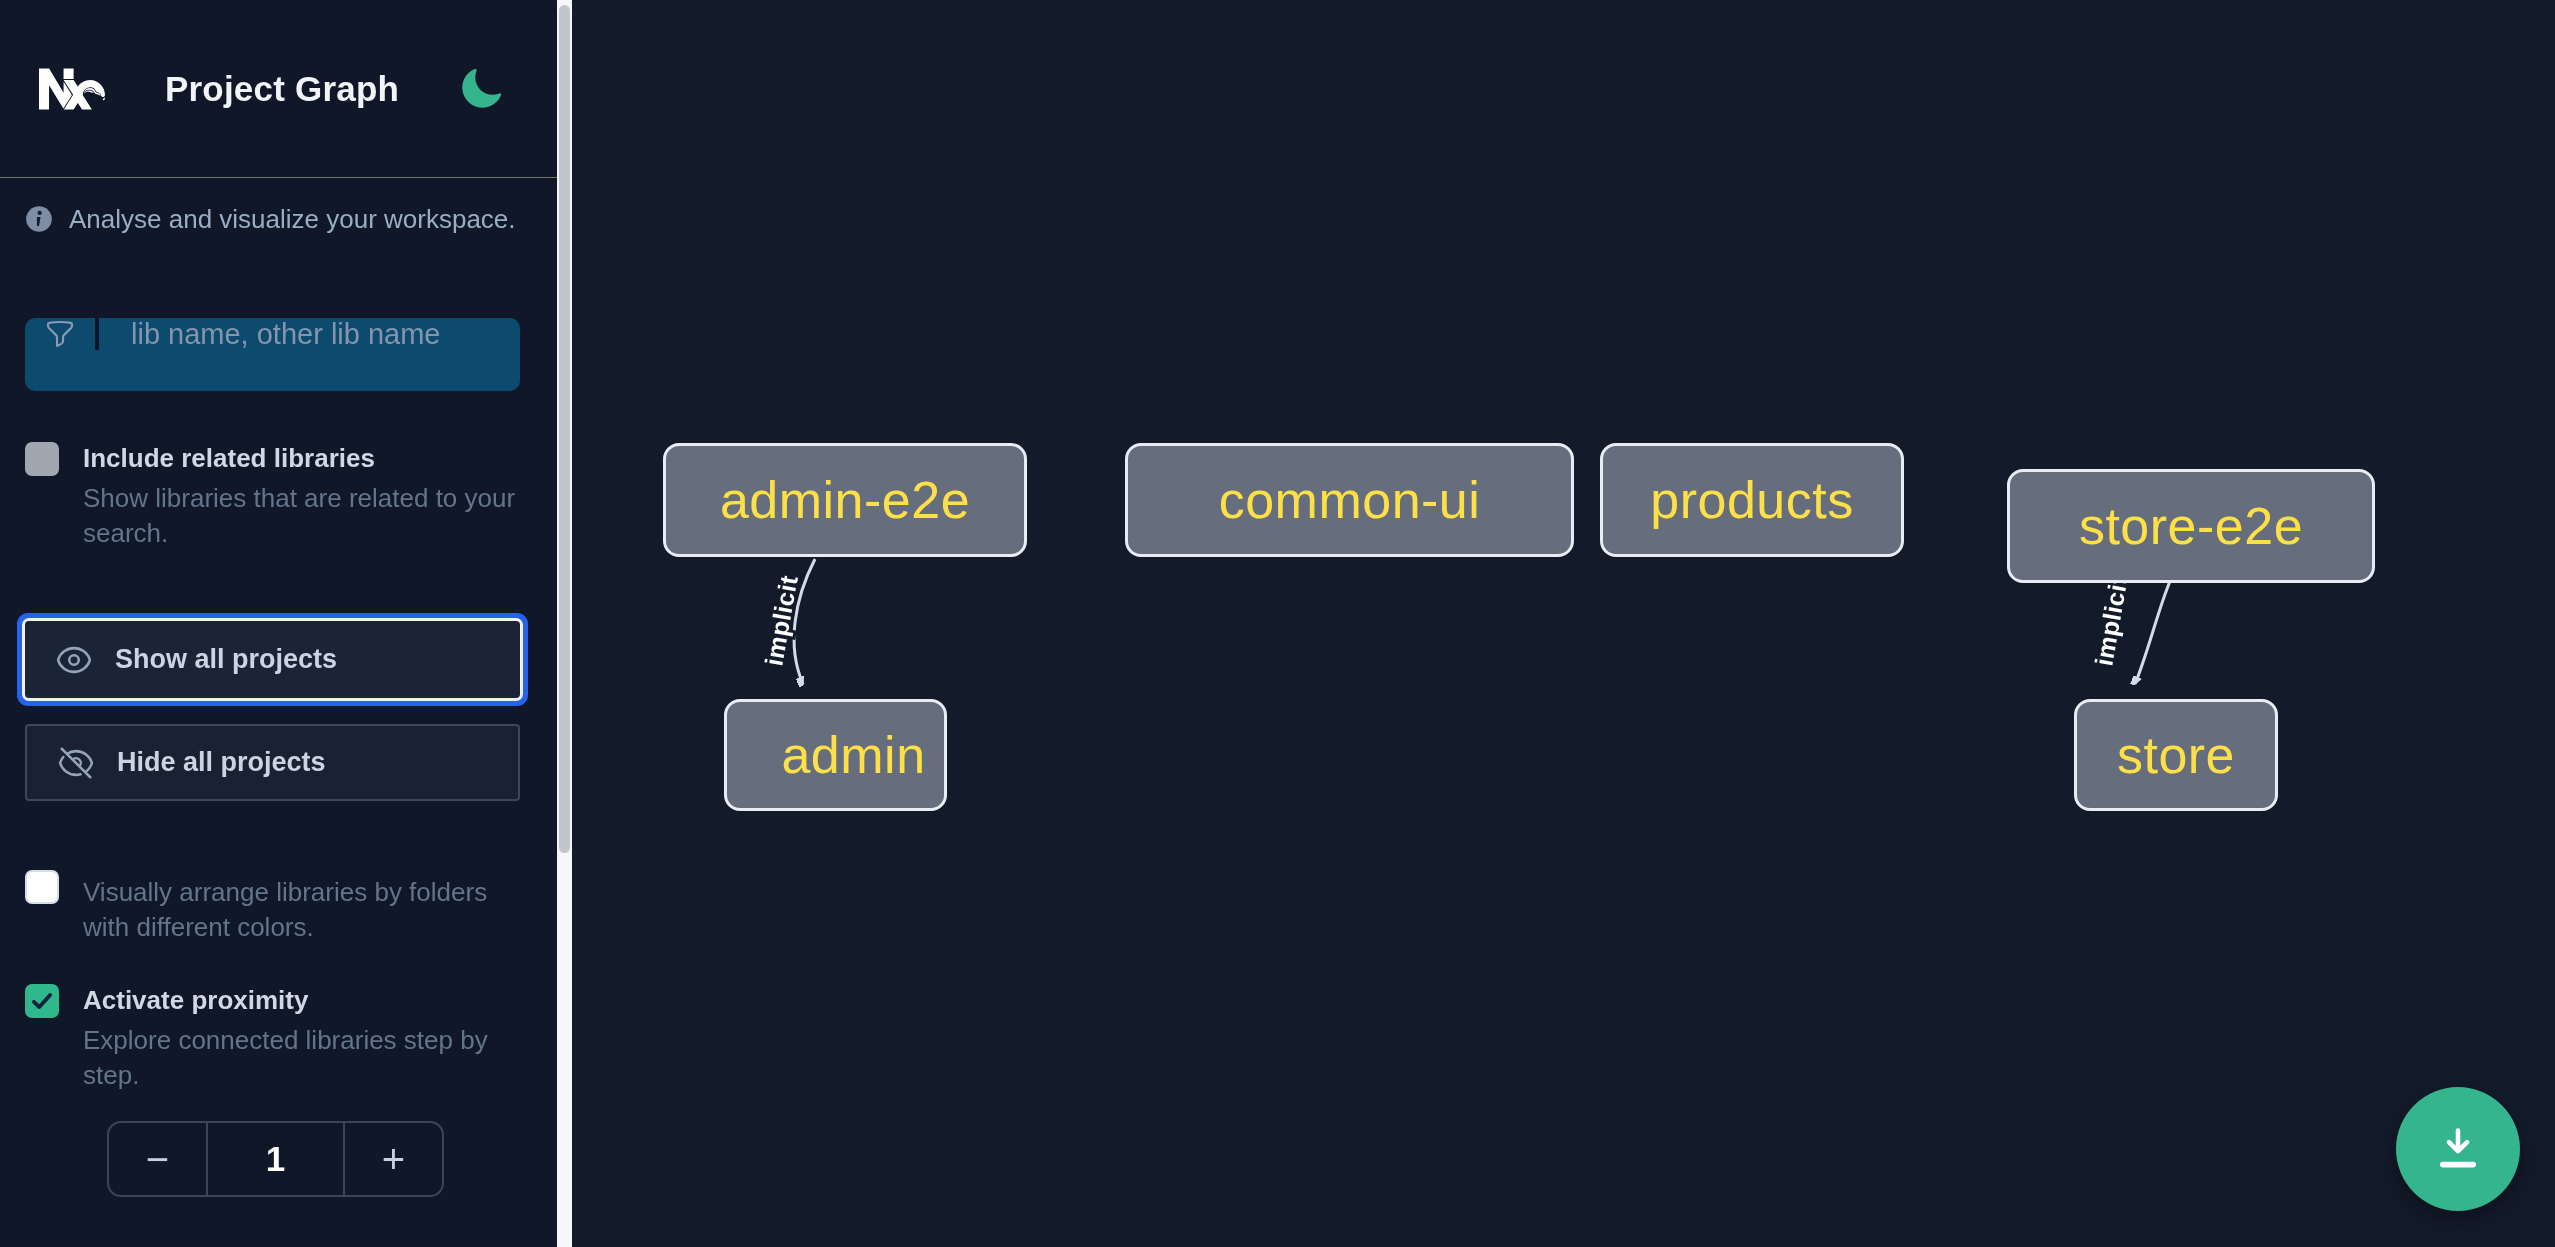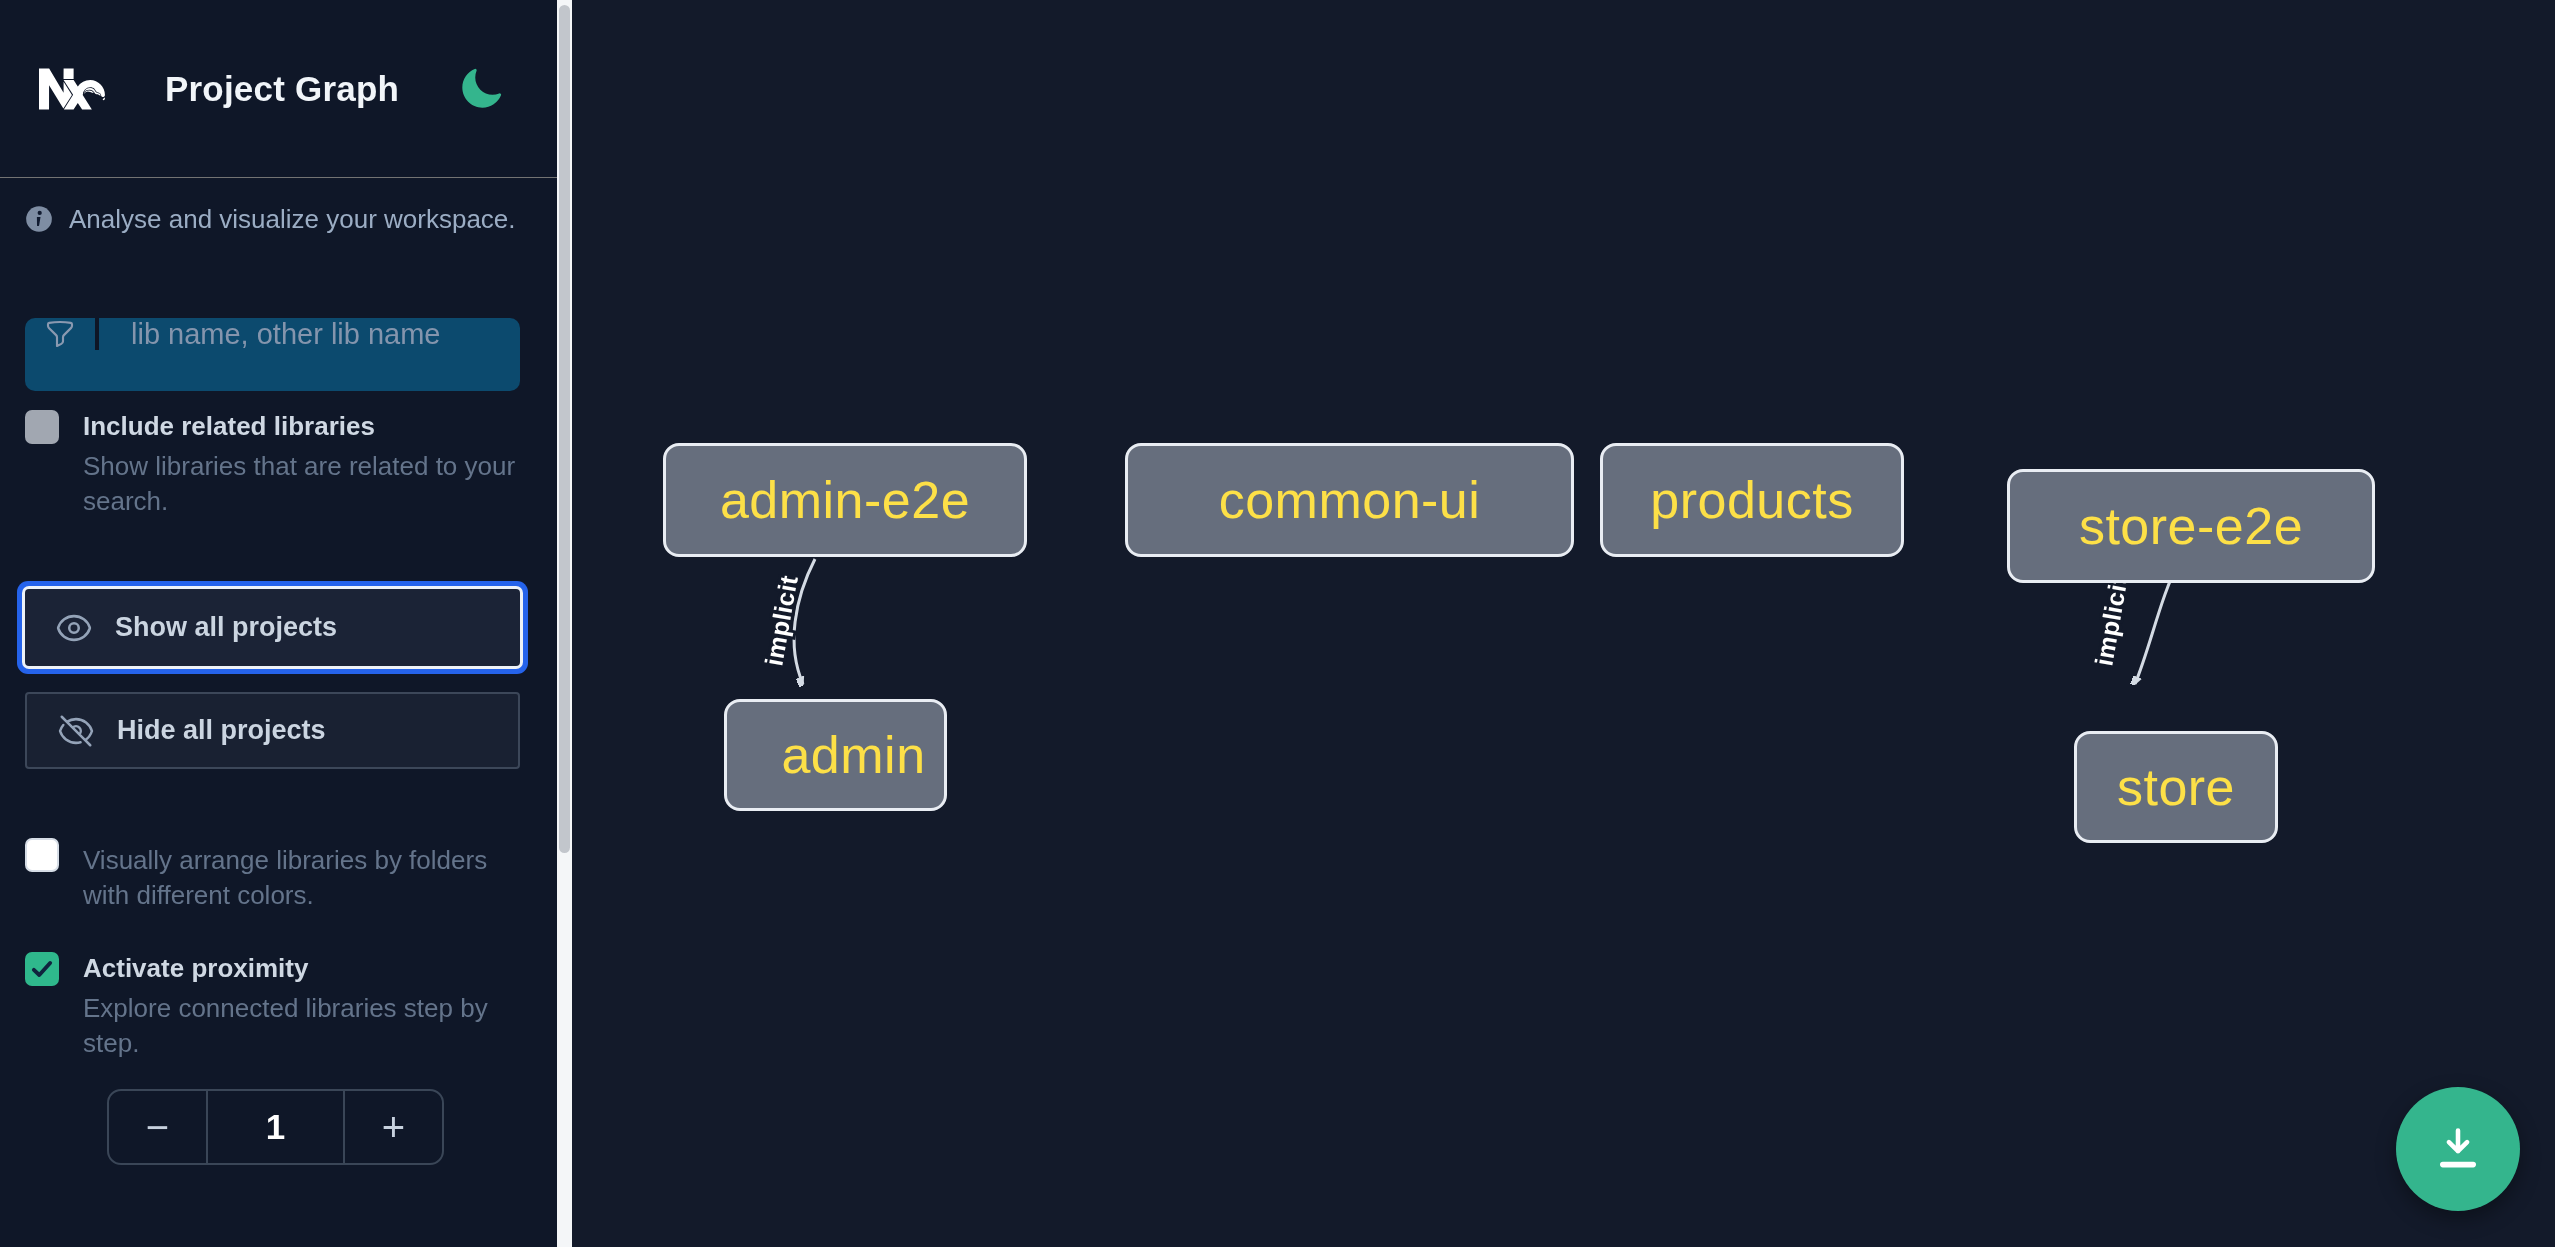--- a/index.html
+++ b/index.html
@@ -37,21 +37,21 @@
   .search-icon-cell{
     width:70px;display:flex;align-items:center;justify-content:center;
     border-right:4px solid #0e1626;flex:0 0 auto;
   }
   .search-input{
     flex:1;background:transparent;border:none;outline:none;color:#dbe3ee;
     font-size:29px;padding:0 24px;font-family:"Liberation Sans",sans-serif;
   }
   .search-input::placeholder{color:#8495ad;opacity:1;}
   .option{display:flex;align-items:flex-start;gap:24px;}
-  .opt-include{margin-top:18px;}
+  .opt-include{margin-top:50px;}
   .opt-group{margin-top:68px;}
   .opt-prox{margin-top:38px;}
   .cbx{
     width:34px;height:34px;border-radius:7px;flex:0 0 auto;margin-top:1px;
     cursor:pointer;box-sizing:border-box;display:flex;align-items:center;justify-content:center;
   }
   .cbx-gray{background:#a1a7b1;}
   .cbx-white{background:#ffffff;border:2px solid #d6dde6;}
   .cbx-green{background:#2fb88c;}
   .opt-label{font-size:26px;font-weight:700;color:#cfd8e3;line-height:34px;}
@@ -205,21 +205,21 @@
   <path d="M 243 559 C 223 598 214 645 231 684" class="edge" marker-end="url(#arrow)"></path>
       <text x="218" y="622" transform="rotate(-80 218 622)" class="edge-label">implicit</text>
       <path d="M 1608 559 C 1588 598 1579 645 1563 684" class="edge" marker-end="url(#arrow)"></path>
       <text x="1548" y="622" transform="rotate(-80 1548 622)" class="edge-label">implicit</text>
     </svg>
 <div class="gnode" style="left: 91px; top: 443px; width: 364px; height: 114px;">admin-e2e</div>
     <div class="gnode" style="left: 553px; top: 443px; width: 449px; height: 114px;">common-ui</div>
     <div class="gnode" style="left: 1028px; top: 443px; width: 304px; height: 114px;">products</div>
     <div class="gnode" style="left: 1435px; top: 469px; width: 368px; height: 114px;">store-e2e</div>
     <div class="gnode" style="left: 152px; top: 699px; width: 223px; height: 112px; padding-left: 36px;">admin</div>
-    <div class="gnode" style="left: 1502px; top: 731px; width: 204px; height: 112px;">store</div>
+    <div class="gnode" style="left: 1502px; top: 699px; width: 204px; height: 112px;">store</div>
   </div>
 
 <button class="fab">
   <svg width="52" height="52" viewBox="0 0 24 24" fill="none" stroke="#ffffff" stroke-width="2.1" stroke-linecap="round" stroke-linejoin="round">
     <path d="M12 3.5v9.5m0 0l-4.2-4.2M12 13l4.2-4.2"></path>
     <path d="M5 19.2h14" stroke-width="2.6"></path>
   </svg>
 </button>
 
 </body></html>

